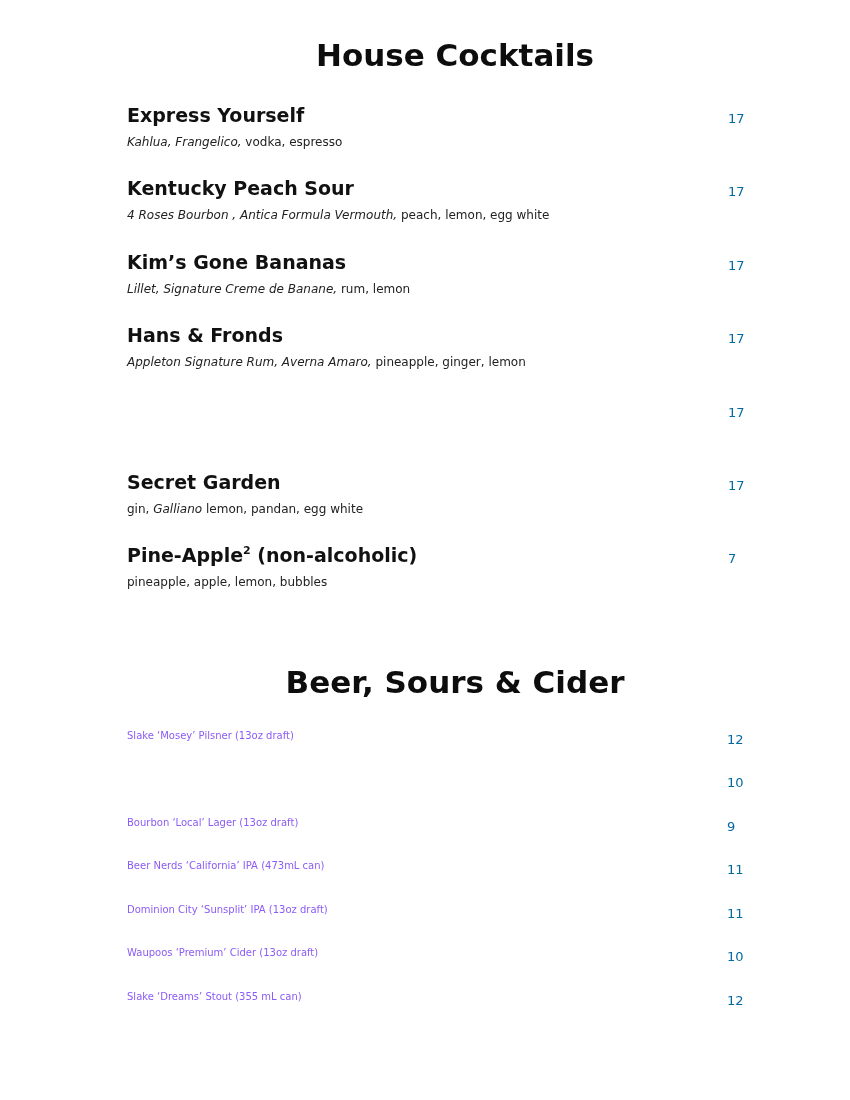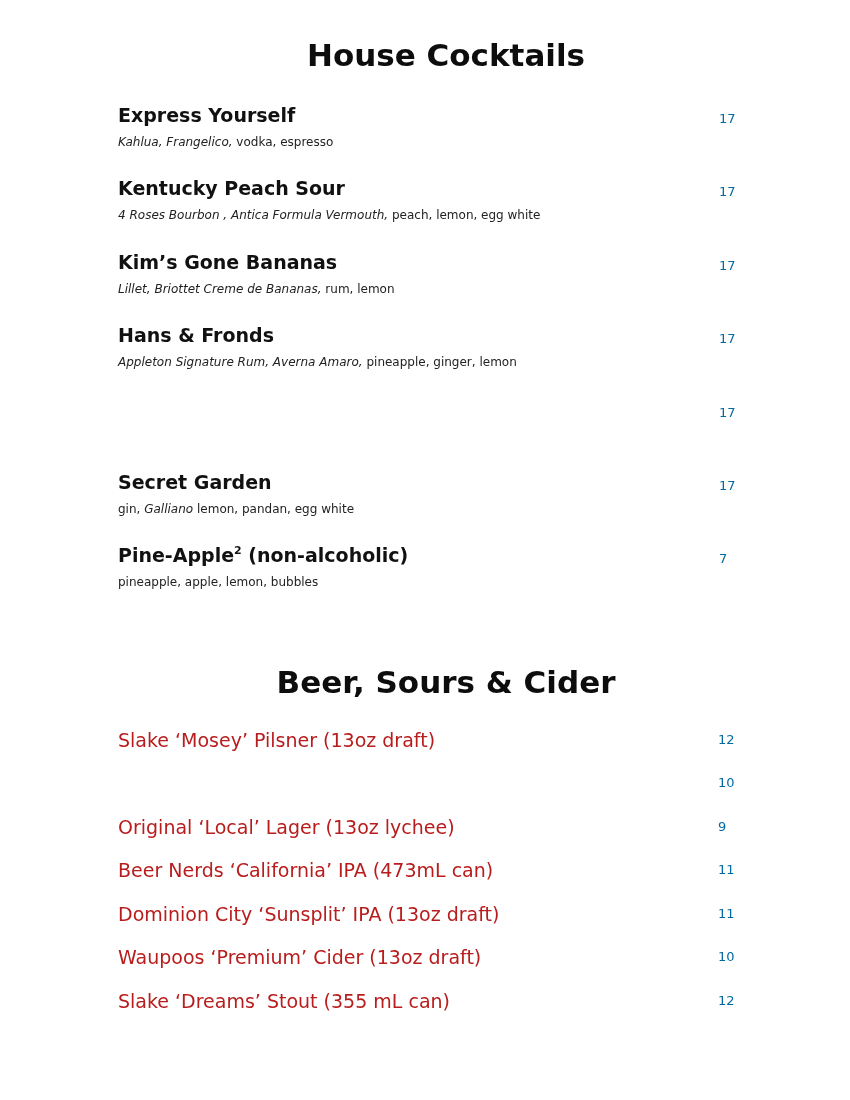--- a/index.html
+++ b/index.html
@@ -10,21 +10,21 @@
     body {
       width: 850px;
       height: 1100px;
       position: relative;
       overflow: hidden;
       font-family: "DejaVu Sans", "Liberation Sans", sans-serif;
       color: #111111;
     }
     .page {
       position: absolute;
-      left: 0; top: 0;
+      left: 9px; top: 0;
       width: 760px; height: 1100px;
     }
     .section-title {
       position: absolute;
       left: 0;
       width: 892px;
       text-align: center;
       font-weight: bold;
       font-size: 31px;
       letter-spacing: 0px;
@@ -64,22 +64,22 @@
     }
     .price {
       position: absolute;
       font-size: 13px;
       color: #0369a1;
       line-height: 1;
     }
     .beer {
       position: absolute;
       left: 118px;
-      font-size: 19px;
-      color: #b91c1c;
+      font-size: 10px;
+      color: #8b5cf6;
       white-space: nowrap;
       line-height: 1;
     }
   </style>
 </head>
 <body>
 
 <div class="page">
 
   <h1 class="section-title" style="top:40px;">House Cocktails</h1>
@@ -96,21 +96,21 @@
     <div class="name">Kentucky Peach Sour</div>
     <div class="desc">
       <i>4 Roses Bourbon , Antica Formula Vermouth,</i><span> peach, lemon, egg white</span>
     </div>
   </div>
   <div class="price" style="left:719px; top:185px;">17</div>
 
   <div class="cocktail" style="top:253px;">
     <div class="name">Kim’s Gone Bananas</div>
     <div class="desc">
-      <i>Lillet, Briottet Creme de Bananas,</i><span> rum, lemon</span>
+      <i>Lillet, Signature Creme de Banane,</i><span> rum, lemon</span>
     </div>
   </div>
   <div class="price" style="left:719px; top:259px;">17</div>
 
   <div class="cocktail" style="top:326px;">
     <div class="name">Hans &amp; Fronds</div>
     <div class="desc">
       <i>Appleton Signature Rum, Averna Amaro,</i><span> pineapple, ginger, lemon</span>
     </div>
   </div>
@@ -134,21 +134,21 @@
   </div>
   <div class="price" style="left:719px; top:552px;">7</div>
 
   <h1 class="section-title" style="top:667px;">Beer, Sours &amp; Cider</h1>
 
   <div class="beer" style="top:731px;">Slake ‘Mosey’ Pilsner (13oz draft)</div>
   <div class="price" style="left:718px; top:733px;">12</div>
 
   <div class="price" style="left:718px; top:776px;">10</div>
 
-  <div class="beer" style="top:818px;">Original ‘Local’ Lager (13oz lychee)</div>
+  <div class="beer" style="top:818px;">Bourbon ‘Local’ Lager (13oz draft)</div>
   <div class="price" style="left:718px; top:820px;">9</div>
 
   <div class="beer" style="top:861px;">Beer Nerds ‘California’ IPA (473mL can)</div>
   <div class="price" style="left:718px; top:863px;">11</div>
 
   <div class="beer" style="top:905px;">Dominion City ‘Sunsplit’ IPA (13oz draft)</div>
   <div class="price" style="left:718px; top:907px;">11</div>
 
   <div class="beer" style="top:948px;">Waupoos ‘Premium’ Cider (13oz draft)</div>
   <div class="price" style="left:718px; top:950px;">10</div>

